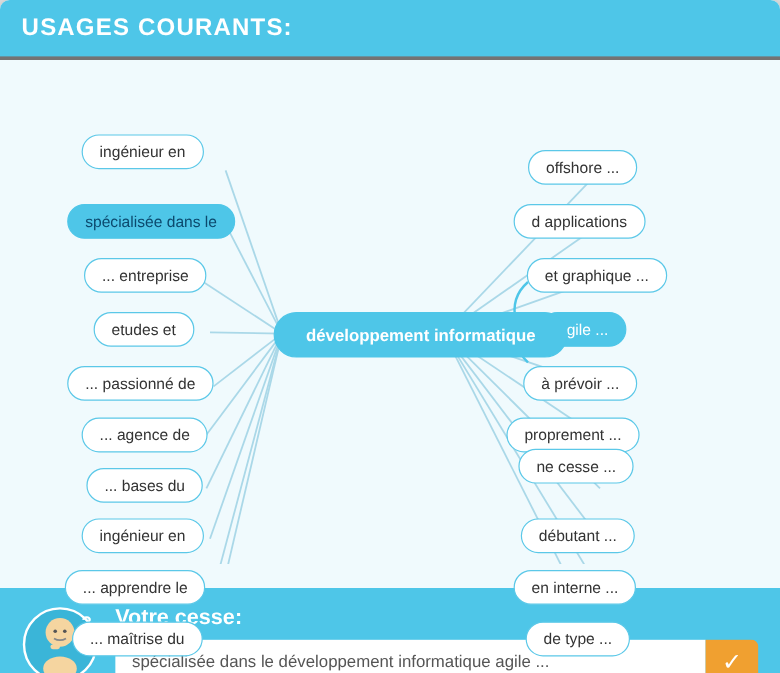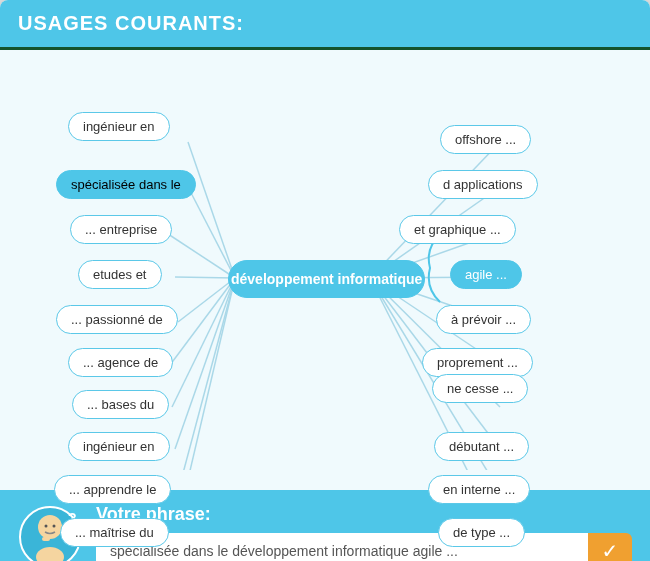--- a/index.html
+++ b/index.html
@@ -15,21 +15,21 @@
       width: 650px;
       min-height: 561px;
       background: white;
       border-radius: 8px;
       overflow: hidden;
       box-shadow: 0 2px 10px rgba(0,0,0,0.2);
     }
     .header {
       background: #4ec6e8;
       padding: 12px 18px;
-      border-bottom: 3px solid #14532d;
+      border-bottom: 3px solid #737373;
     }
     .header-title {
       color: white;
       font-size: 20px;
       font-weight: bold;
       letter-spacing: 1px;
     }
     .main-area {
       background: #f0fafd;
       padding: 20px 10px;
@@ -63,25 +63,25 @@
       display: flex;
       align-items: center;
       justify-content: center;
     }
     .chip.center {
       background: #4ec6e8;
       color: white;
       border-color: #4ec6e8;
       font-size: 14px;
       font-weight: bold;
-      padding: 10px 2px;
+      padding: 10px 26px;
     }
     .chip.active {
       background: #4ec6e8;
-      color: #000000;
+      color: #0c4a6e;
       border-color: #4ec6e8;
     }
     .chip.agile {
       background: #4ec6e8;
       color: white;
       border-color: #4ec6e8;
     }
     .footer {
       background: #4ec6e8;
       padding: 14px 18px;
@@ -205,21 +205,21 @@
       <div class="chip" style="left:50px; top:448px;">
         <span>... maîtrise du</span>
       </div>
 
       <div class="chip" style="left:430px; top:55px;">
         <span>offshore ...</span>
       </div>
       <div class="chip" style="left:418px; top:100px;">
         <span>d applications</span>
       </div>
-      <div class="chip" style="left:389px; top:145px;">
+      <div class="chip" style="left:429px; top:145px;">
         <span>et graphique ...</span>
       </div>
       <div class="chip" style="left:426px; top:235px;">
         <span>à prévoir ...</span>
       </div>
       <div class="chip agile" style="left:440px; top:190px;">
         <span>agile ...</span>
       </div>
       <div class="chip" style="left:412px; top:278px;">
         <span>proprement ...</span>
@@ -256,21 +256,21 @@
         <text x="50" y="18" font-size="14" fill="white" font-weight="bold">?</text>
 
         <circle cx="28" cy="21" r="1.5" fill="#555"></circle>
         <circle cx="36" cy="21" r="1.5" fill="#555"></circle>
 
         <path d="M 27 27 Q 32 30 37 27" fill="none" stroke="#888" stroke-width="1.5"></path>
       </svg>
     </div>
 
     <div class="footer-right">
-      <span class="votre-phrase-label">Votre phrase:</span>
+      <span class="votre-phrase-label">Votre cesse:</span>
       <div class="phrase-input-row">
         <input class="phrase-input" type="text" readonly="" value="spécialisée dans le développement informatique agile ..." style="">
         <button class="phrase-submit">
           <span>✓</span>
         </button>
       </div>
     </div>
   </div>
 </div>
 

